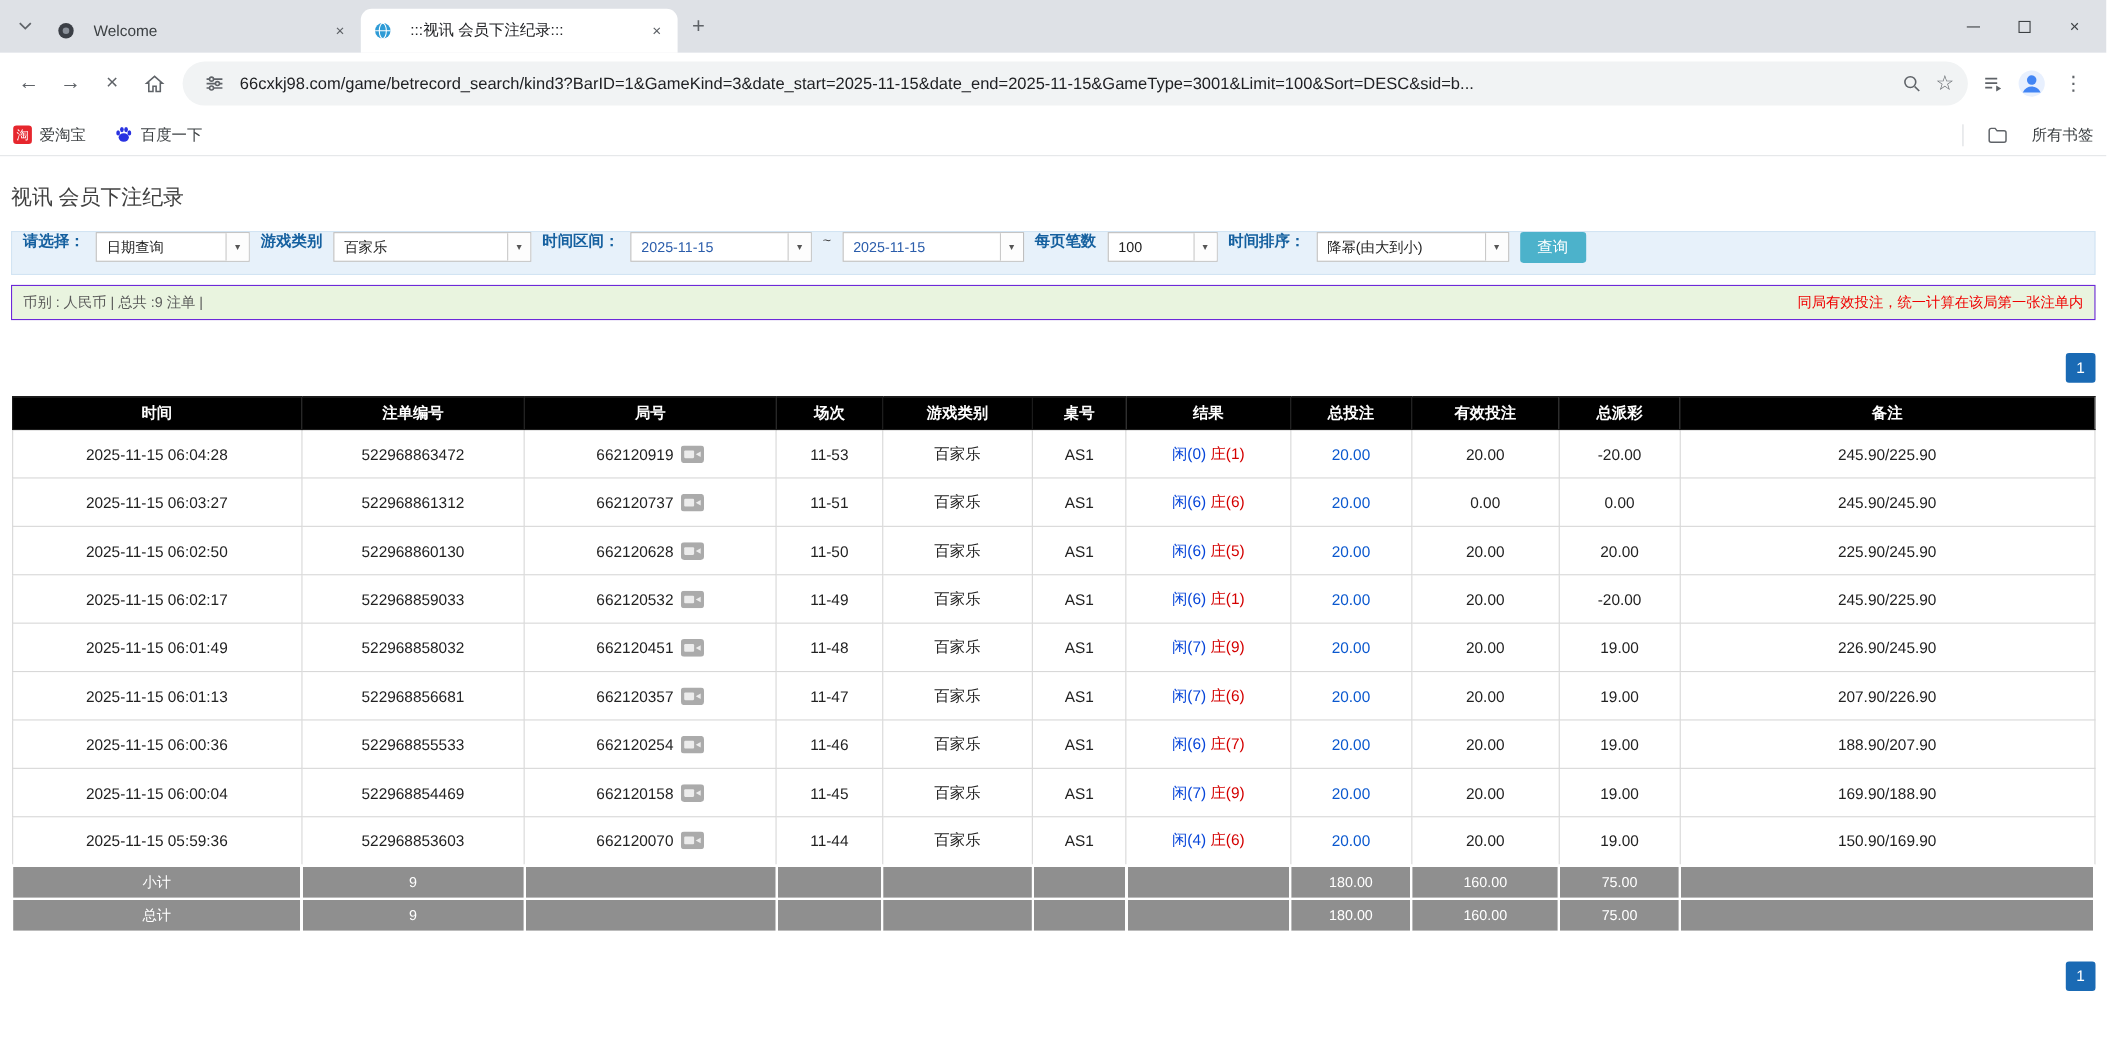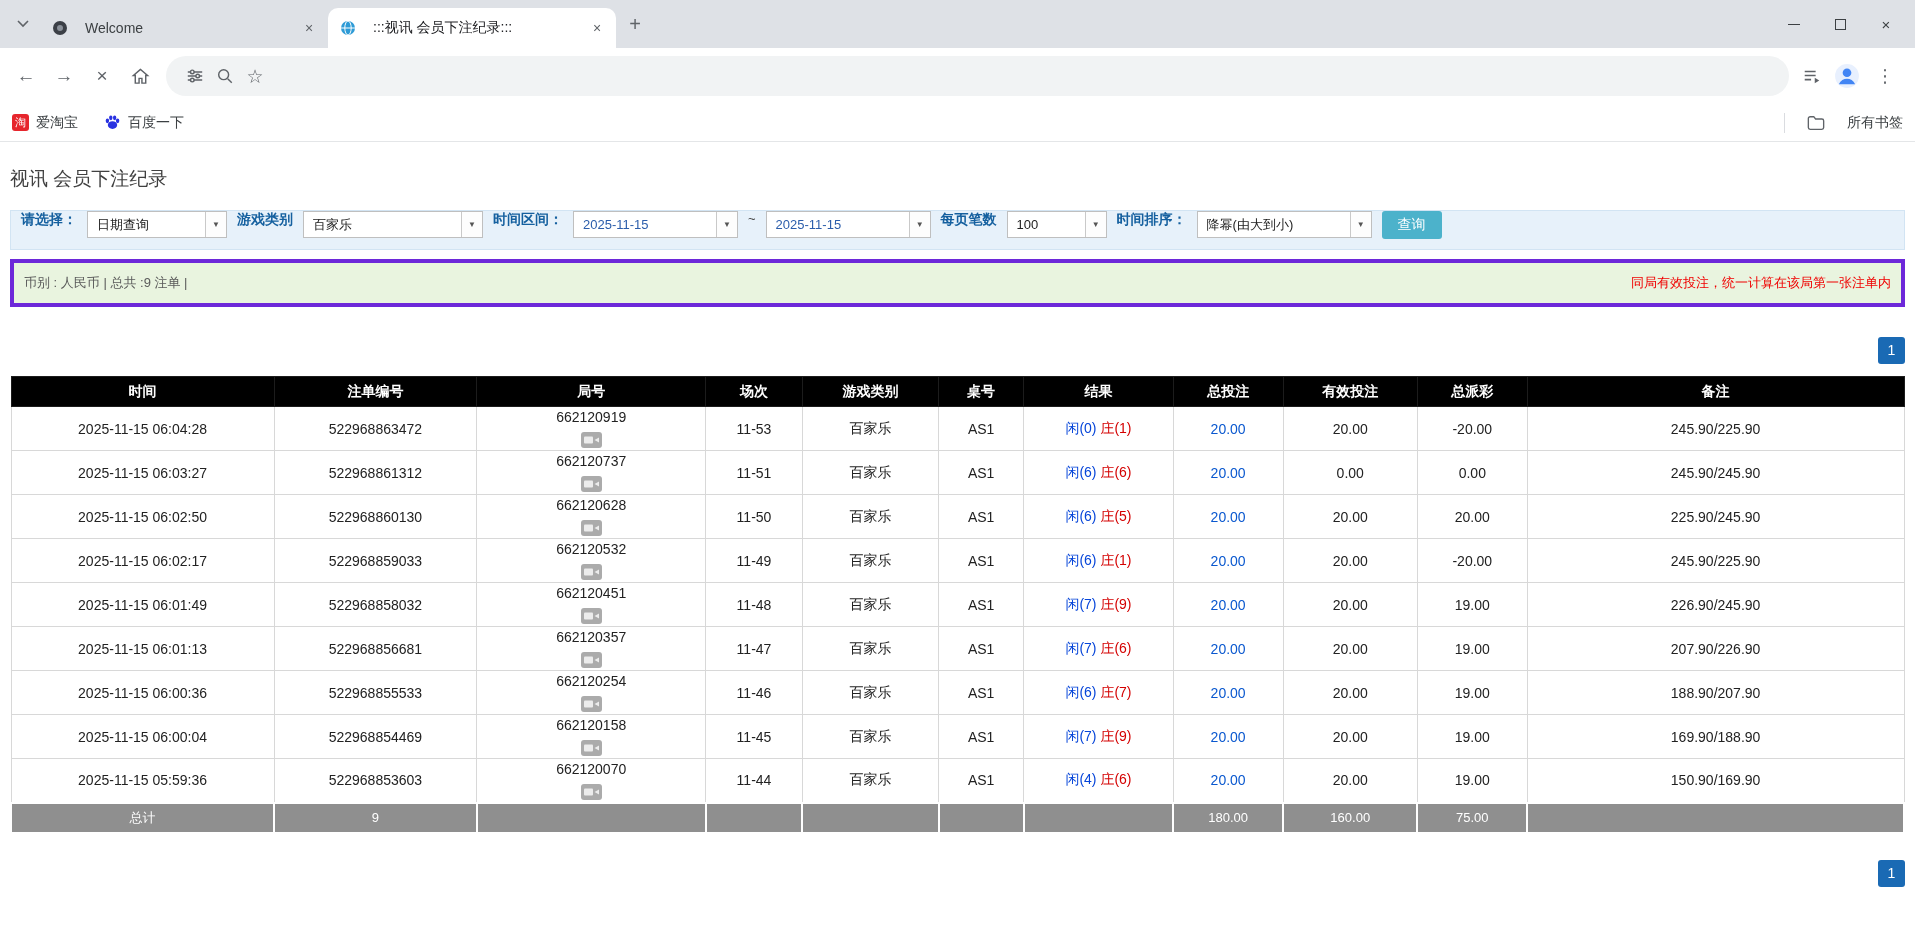--- a/index.html
+++ b/index.html
@@ -42,33 +42,33 @@
   .filter-bar { background: #e7f1fa; border: 1px solid #d2e4f3; height: 40px; display: flex; padding: 0 10px; gap: 10px; }
   .f-label { color: #15609f; font-weight: 700; font-size: 14px; white-space: nowrap; }
   .tilde { color: #444; font-size: 13px; }
   .select { background: #fff; border: 1px solid #bfbfbf; height: 27px; display: inline-flex; align-items: stretch; cursor: pointer; }
   .select .val { padding: 0 9px; font-size: 13px; color: #222; display: flex; align-items: center; white-space: nowrap; flex: 1; }
   .select .val.blue { color: #2b5dab; }
   .select .arrow { width: 21px; border-left: 1px solid #c9c9c9; display: flex; align-items: center; justify-content: center; font-size: 8px; color: #555; background: #fdfdfd; }
   .w140 { width: 140px; } .w180 { width: 180px; } .w165 { width: 165px; } .w100 { width: 100px; } .w175 { width: 175px; }
   .search-btn { background: #4cb2cb; color: #fff; border: none; height: 28px; padding: 0 16px; font-size: 14px; border-radius: 3px; cursor: pointer; }
 
-  .summary-bar { margin-top: 9px; background: #e9f4df; border: 4px solid #6d28d9; height: 48px; display: flex; align-items: center; justify-content: space-between; padding: 0 10px; font-size: 13px; }
+  .summary-bar { margin-top: 9px; background: #e9f4df; border: 1px solid #6d28d9; height: 32px; display: flex; align-items: center; justify-content: space-between; padding: 0 10px; font-size: 13px; }
   .summary-left { color: #5a5a5a; }
   .summary-right { color: #f00000; }
 
   .pagination { text-align: right; }
   .pagination.top { margin: 30px 0 12px; }
   .pagination.bottom { margin: 26px 0 0; }
   .page-btn { display: inline-block; min-width: 27px; height: 27px; line-height: 27px; text-align: center; background: #1a6ab4; color: #fff; font-size: 14px; border-radius: 3px; cursor: pointer; }
 
   table.records { width: 100%; border-collapse: collapse; table-layout: fixed; }
   table.records th { background: #000; color: #fff; font-size: 14px; font-weight: 700; height: 30px; border: 1px solid #1c1c1c; text-align: center; }
   table.records td { border: 1px solid #d8d8d8; height: 44px; text-align: center; font-size: 14px; color: #222; background: #fff; overflow: hidden; white-space: nowrap; }
-  .round-wrap { display: inline-flex; align-items: center; gap: 7px; flex-direction: column; }
+  .round-wrap { display: inline-flex; align-items: center; gap: 7px; }
   .video-icon { display: inline-flex; cursor: pointer; }
   .bet-link { color: #0a58cf; cursor: pointer; }
   .res-player { color: #0645d9; }
   .res-banker { color: #d40000; }
   td.neg { color: #e60000; }
   tr.sum-row td { background: #8f8f8f; color: #fff; border: 2px solid #fff; height: 30px; font-size: 13px; }
 </style>
 </head>
 <body>
 
@@ -125,20 +125,21 @@
     <span class="urlbar-icon">
       <svg width="18" height="18" viewBox="0 0 20 20">
           <g stroke="#5f6368" stroke-width="1.6" fill="none">
             <path d="M2 5.5h16M2 10h16M2 14.5h16"></path>
             <circle cx="7" cy="5.5" r="2" fill="#f1f3f4"></circle>
             <circle cx="13" cy="10" r="2" fill="#f1f3f4"></circle>
             <circle cx="7" cy="14.5" r="2" fill="#f1f3f4"></circle>
           </g>
         </svg>
     </span>
+    <span class="url-text">66cxkj98.com/game/betrecord_search/kind3?BarID=1&amp;GameKind=3&amp;date_start=2025-11-15&amp;date_end=2025-11-15&amp;GameType=3001&amp;Limit=100&amp;Sort=DESC&amp;sid=b...</span>
     <span class="urlbar-icon">
       <svg width="18" height="18" viewBox="0 0 20 20">
           <circle cx="8.5" cy="8.5" r="5.5" fill="none" stroke="#5f6368" stroke-width="1.6"></circle>
           <path d="M13 13l4.5 4.5" stroke="#5f6368" stroke-width="1.6"></path>
         </svg>
     </span>
     <span class="urlbar-icon" style="font-size:19px;">☆</span>
   </div>
 
   <div class="right-icons">
@@ -455,31 +456,44 @@
           <td>AS1</td>
           <td><span class="res-player">闲(4)</span> <span class="res-banker">庄(6)</span></td>
           <td><span class="bet-link">20.00</span></td>
           <td>20.00</td>
           <td>19.00</td>
           <td>150.90/169.90</td>
         </tr>
       </tbody>
     <tfoot id="table-foot">
         <tr class="sum-row">
-          <td>总计</td>
+          <td>小计</td>
           <td>9</td>
           <td></td>
           <td></td>
           <td></td>
           <td></td>
           <td></td>
           <td>180.00</td>
           <td>160.00</td>
           <td>75.00</td>
           <td></td>
         </tr>
+        <tr class="sum-row">
+          <td>总计</td>
+          <td>9</td>
+          <td></td>
+          <td></td>
+          <td></td>
+          <td></td>
+          <td></td>
+          <td>180.00</td>
+          <td>160.00</td>
+          <td>75.00</td>
+          <td></td>
+        </tr>
       </tfoot>
   </table>
 
   <div class="pagination bottom">
     <span class="page-btn">1</span>
   </div>
 </div>
 
 </body></html>

